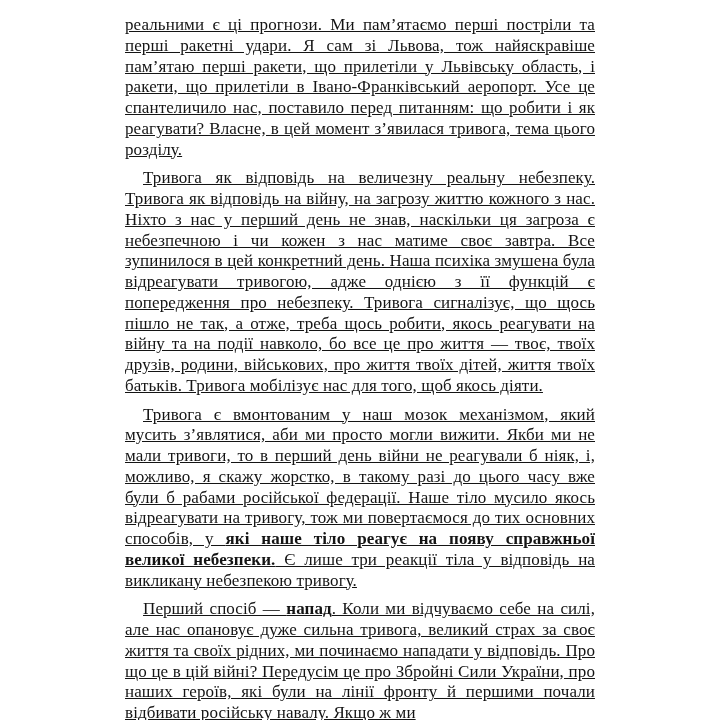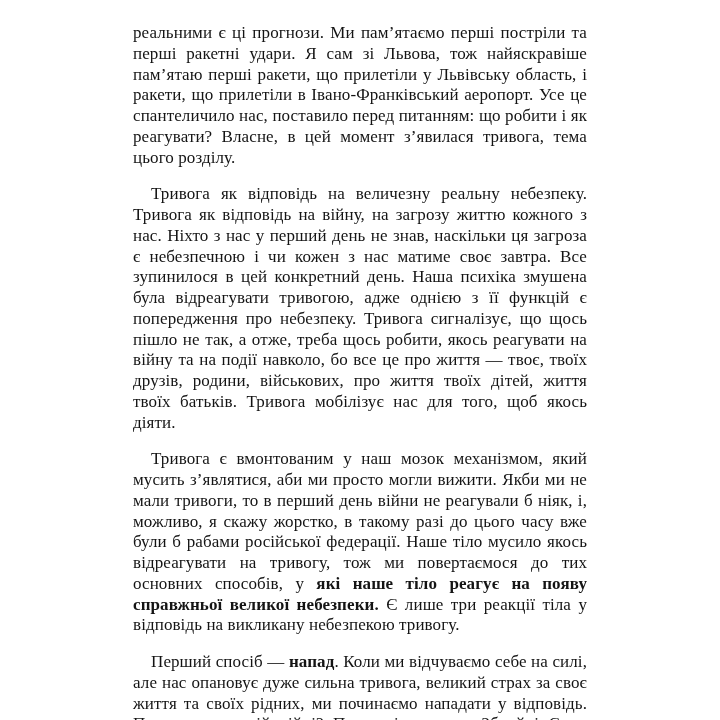--- a/index.html
+++ b/index.html
@@ -19,22 +19,23 @@
   .page-text {
     font-family: "Liberation Serif", "DejaVu Serif", serif;
     font-size: 17px;
     line-height: 20.75px;
     color: #141414;
     text-align: justify;
     text-justify: inter-word;
     letter-spacing: 0.1px;
   }
   .para {
-    margin: 16px;
+    margin: 8px;
     padding: 0;
+    text-decoration: underline;
   }
   .para.indent {
     text-indent: 18px;
   }
   .bold {
     font-weight: bold;
   }
 </style>
 </head>
 <body>

